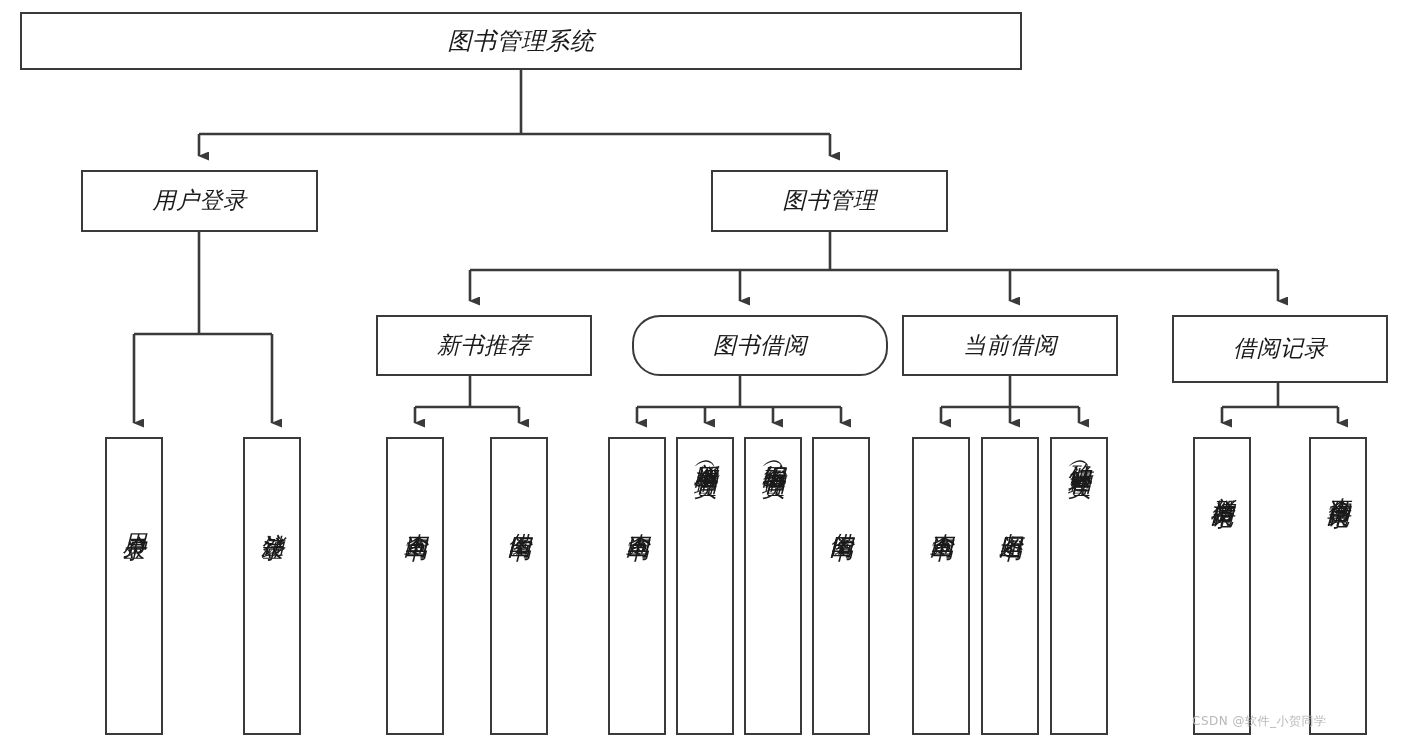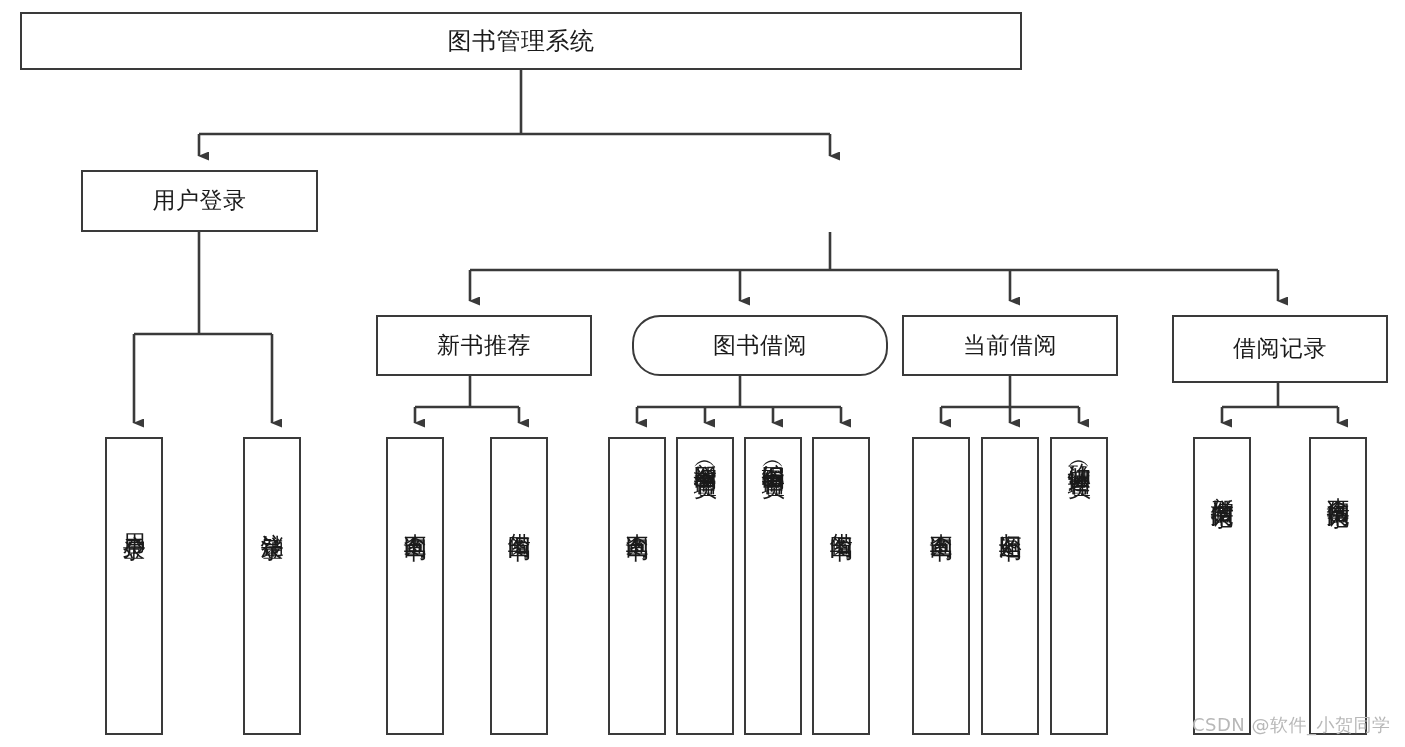--- a/index.html
+++ b/index.html
@@ -28,20 +28,21 @@
   }
   .node-box {
     position: absolute;
     box-sizing: border-box;
     border: 2px solid #3a3a3a;
     background: #ffffff;
     display: flex;
     align-items: center;
     justify-content: center;
     color: #1a1a1a;
+    font-style: italic;
   }
   .node-box .node-label {
     display: block;
     text-align: center;
     line-height: 1.12;
     letter-spacing: 0.5px;
     white-space: nowrap;
   }
   .node-horizontal .node-label {
     writing-mode: horizontal-tb;
@@ -58,21 +59,21 @@
     line-height: 1.02;
     letter-spacing: 2px;
   }
   .node-root .node-label {
     font-size: 24px;
   }
   #watermark {
     position: absolute;
     left: 1192px;
     top: 713px;
-    font-size: 18px;
+    font-size: 12px;
     color: #b8b8b8;
     white-space: nowrap;
     letter-spacing: 0.5px;
     pointer-events: none;
   }
 </style>
 </head>
 <body>
 
 <div id="chart-root">
@@ -129,20 +130,23 @@
   </svg>
 
   <div class="node-box node-horizontal node-root" style="left:20px; top:12px; width:1002px; height:58px;">
     <span class="node-label">图书管理系统</span>
   </div>
 
   <div class="node-box node-horizontal" style="left:81px; top:170px; width:237px; height:62px;">
     <span class="node-label">用户登录</span>
   </div>
 
+  <div class="node-box node-horizontal" style="left:711px; top:170px; width:237px; height:62px;">
+    <span class="node-label">图书管理</span>
+  </div>
 
   <div class="node-box node-horizontal" style="left:376px; top:315px; width:216px; height:61px;">
     <span class="node-label">新书推荐</span>
   </div>
 
   <div class="node-box node-horizontal" style="left:632px; top:315px; width:256px; height:61px;border-radius:28px;">
     <span class="node-label">图书借阅</span>
   </div>
 
   <div class="node-box node-horizontal" style="left:902px; top:315px; width:216px; height:61px;">

